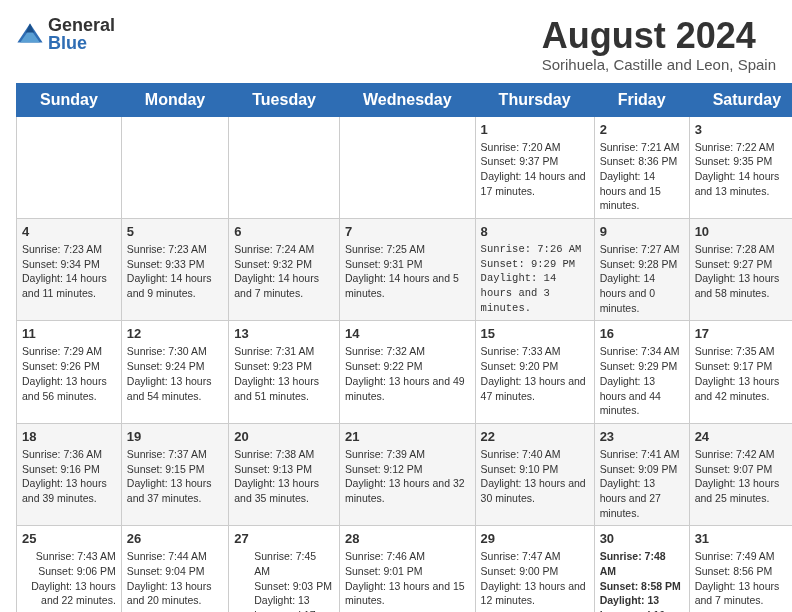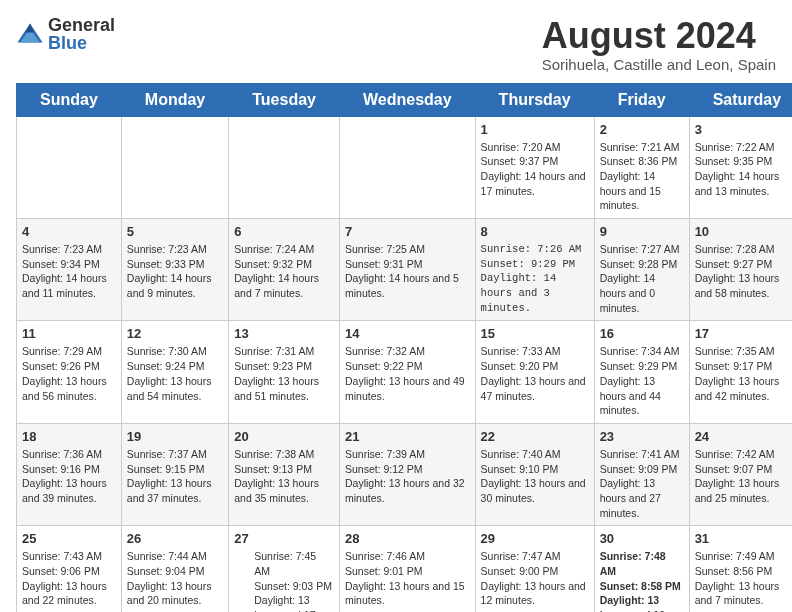--- a/index.html
+++ b/index.html
@@ -288,21 +288,21 @@
         <td>
           <div class="day-number">24</div>
           <div class="day-info" style="white-space: pre-line;">Sunrise: 7:42 AM
 Sunset: 9:07 PM
 Daylight: 13 hours and 25 minutes.</div>
         </td>
       </tr>
       <tr>
         <td>
           <div class="day-number">25</div>
-          <div class="day-info" style="white-space: pre-line;">Sunrise: 7:43 AM
+          <div class="day-info" style="white-space: pre-line; text-align: right;">Sunrise: 7:43 AM
 Sunset: 9:06 PM
 Daylight: 13 hours and 22 minutes.</div>
         </td>
         <td>
           <div class="day-number">26</div>
           <div class="day-info" style="white-space: pre-line;">Sunrise: 7:44 AM
 Sunset: 9:04 PM
 Daylight: 13 hours and 20 minutes.</div>
         </td>
         <td>

